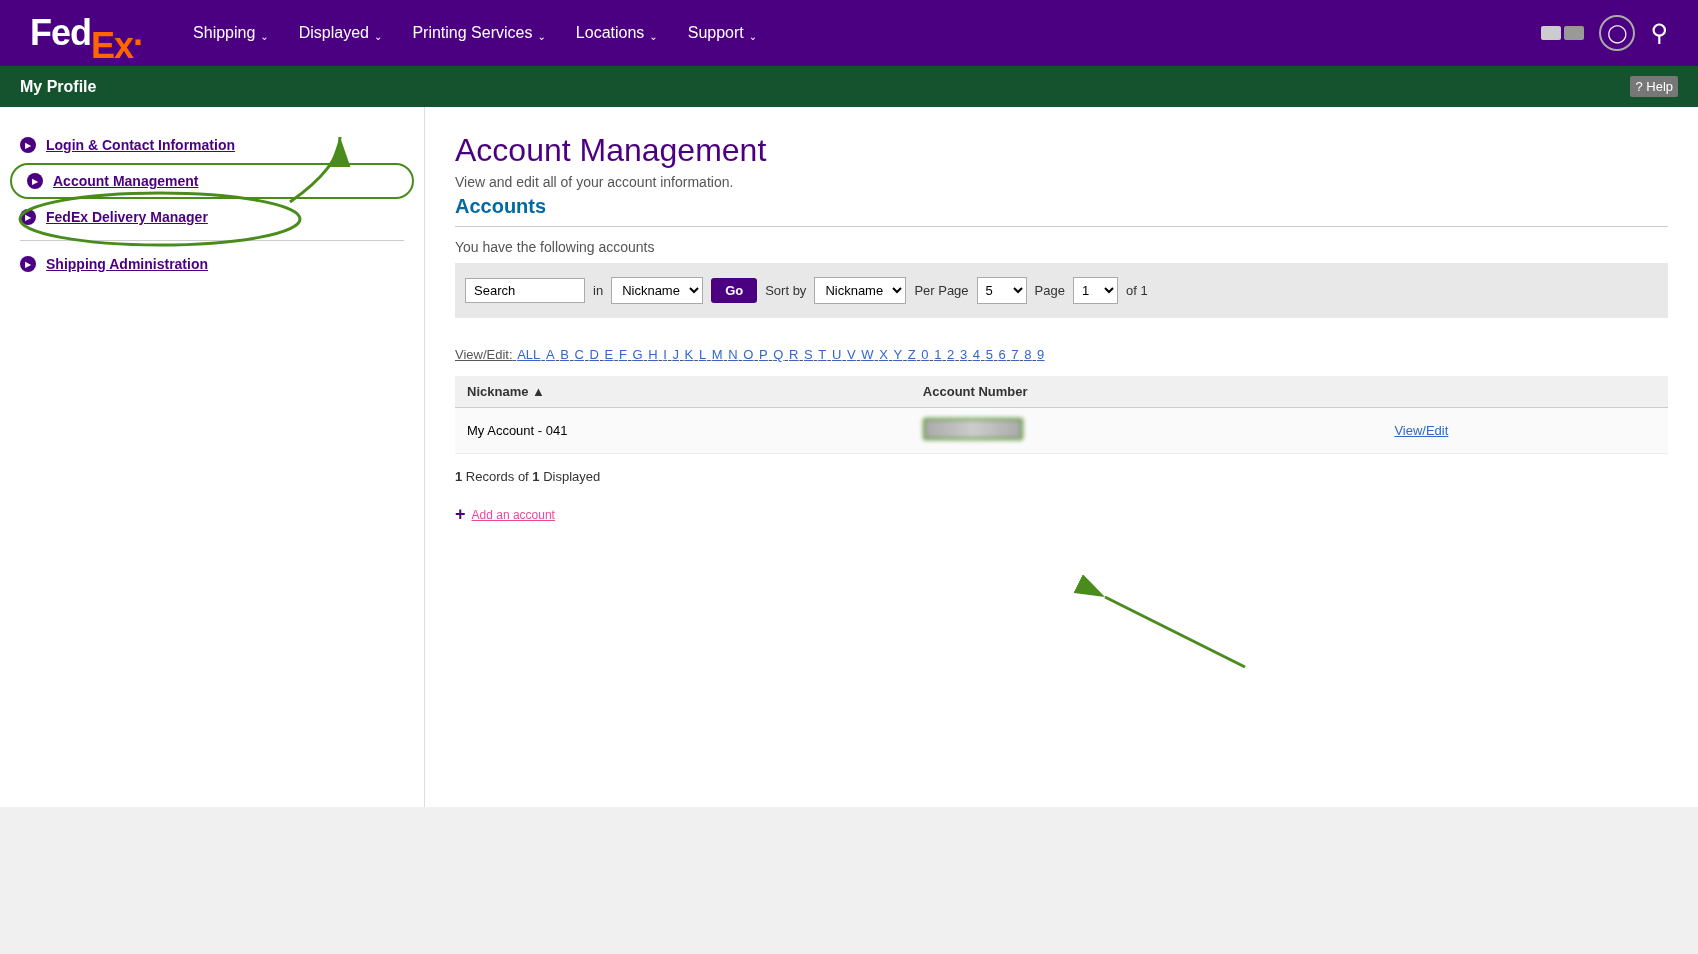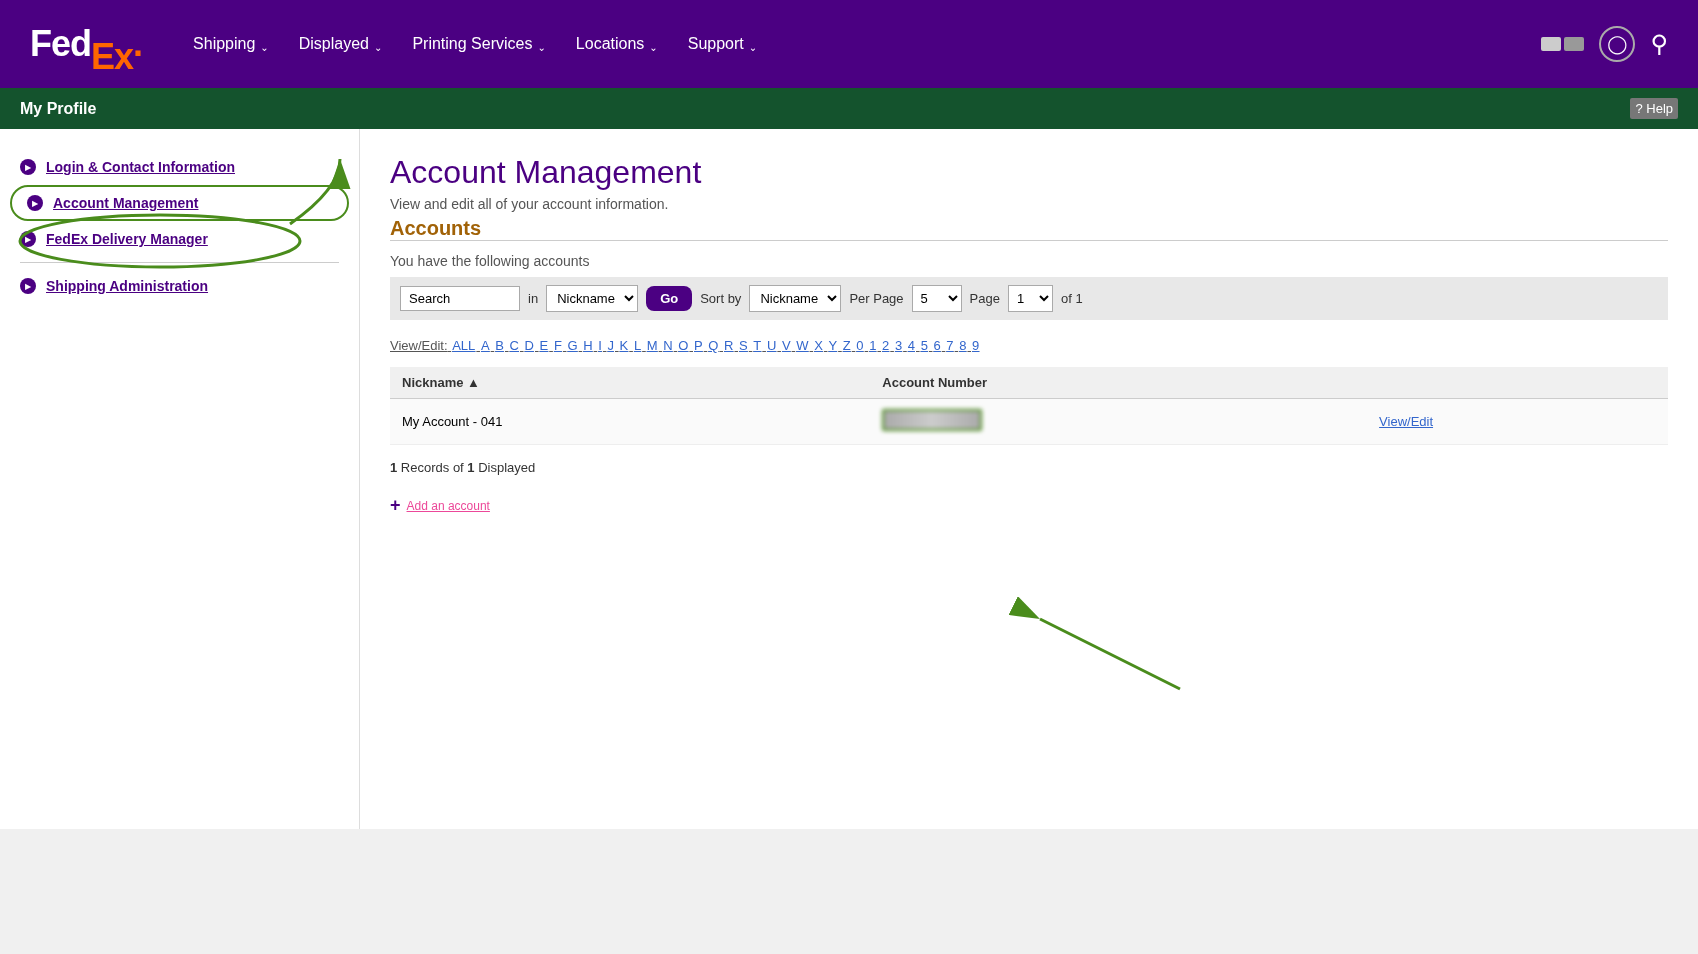--- a/index.html
+++ b/index.html
@@ -4,21 +4,21 @@
   <style>
     * { box-sizing: border-box; margin: 0; padding: 0; }
     body { font-family: Arial, sans-serif; background: #f0f0f0; font-size: 14px; }
 
     
     .header {
       background: #4b0082;
       display: flex;
       align-items: center;
       padding: 0 30px;
-      height: 88px;
+      height: 66px;
     }
     .logo {
       display: flex;
       align-items: center;
       margin-right: 50px;
     }
     .logo-fed {
       font-size: 36px;
       font-weight: 900;
       color: white;
@@ -123,21 +123,21 @@
 
     
     .content {
       display: flex;
       background: white;
       min-height: 700px;
     }
 
     
     .sidebar {
-      width: 360px;
+      width: 425px;
       border-right: 1px solid #ddd;
       padding: 20px 0;
       flex-shrink: 0;
     }
     .sidebar-item {
       display: flex;
       align-items: center;
       padding: 10px 20px;
       gap: 10px;
       cursor: pointer;
@@ -187,38 +187,39 @@
       font-weight: normal;
       margin-bottom: 5px;
     }
     .page-subtitle {
       color: #555;
       margin-bottom: 5px;
       font-size: 14px;
     }
     .section-title {
       font-size: 20px;
-      color: #a16207;
+      color: #0369a1;
       margin-bottom: 5px;
+      padding-bottom: 8px;
       border-bottom: 1px solid #ccc;
     }
     .you-have-text {
       color: #555;
       margin: 12px 0 8px 0;
       font-size: 14px;
     }
 
     
     .search-bar {
       display: flex;
       align-items: center;
       gap: 8px;
-      margin-bottom: 14px;
+      margin-bottom: 25px;
       background: #e8e8e8;
-      padding: 8px 10px;
+      padding: 14px 10px;
     }
     .search-input {
       border: 1px solid #aaa;
       padding: 4px 8px;
       font-size: 13px;
       width: 120px;
     }
     .search-in-label {
       color: #333;
       font-size: 13px;
@@ -230,21 +231,21 @@
       background: white;
     }
     .go-btn {
       background: #4b0082;
       color: white;
       border: none;
       padding: 5px 14px;
       font-size: 13px;
       font-weight: bold;
       cursor: pointer;
-      border-radius: 8px;
+      border-radius: 3px;
     }
     .sort-by-label {
       color: #333;
       font-size: 13px;
     }
     .sort-select {
       border: 1px solid #aaa;
       padding: 4px 6px;
       font-size: 13px;
       background: white;

